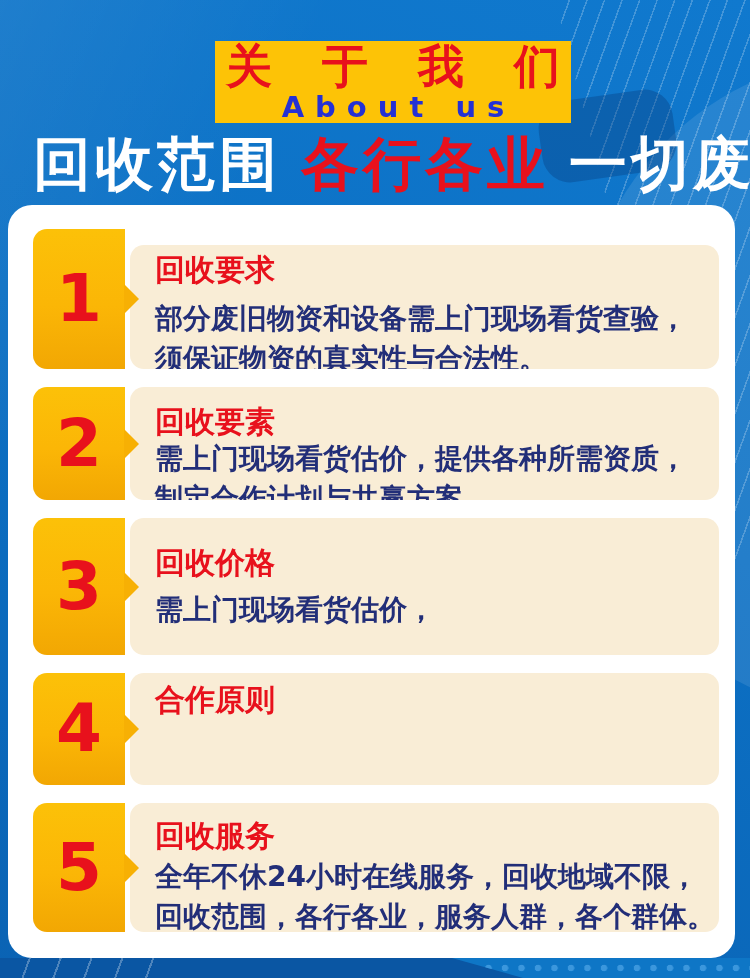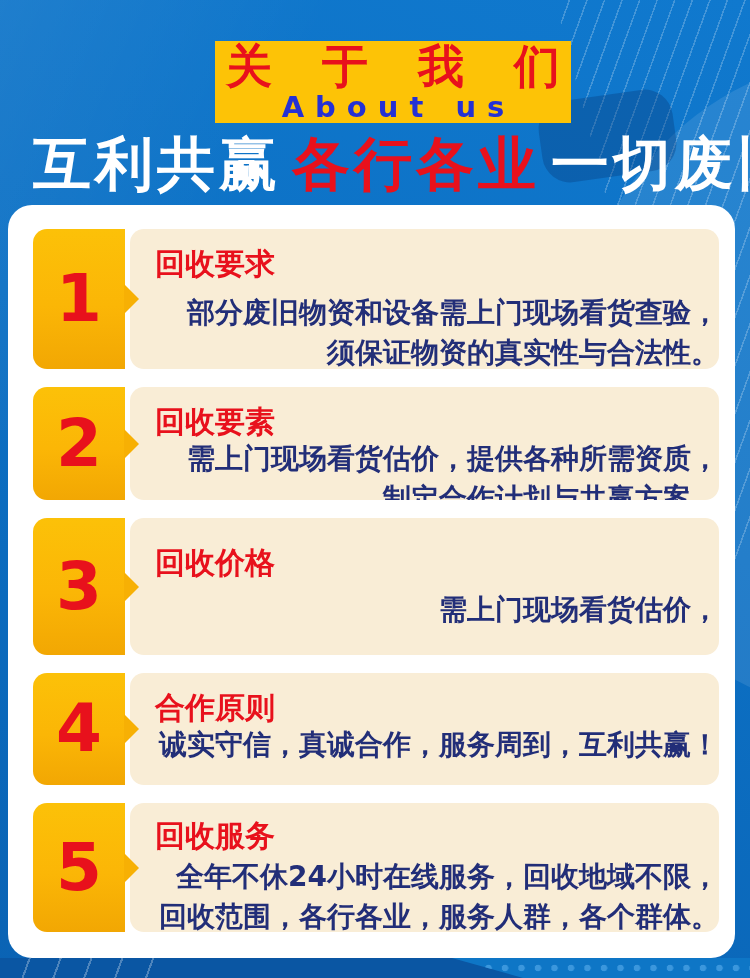--- a/index.html
+++ b/index.html
@@ -26,41 +26,41 @@
   
   .header-box{position:absolute;z-index:2;left:215px;top:41px;width:356px;height:82px;
     background:var(--header-yellow);display:flex;flex-direction:column;align-items:center;justify-content:center;}
   .header-cn{font-size:46px;line-height:1.05;font-weight:bold;color:var(--red);
     letter-spacing:50px;margin-right:-50px;white-space:nowrap;}
   .header-en{font-size:29px;line-height:1;font-weight:bold;color:var(--blue-en-text);
     letter-spacing:11px;margin-right:-11px;margin-top:2px;white-space:nowrap;}
   
   .banner{position:absolute;z-index:2;left:33px;top:131px;white-space:nowrap;
     font-size:58px;line-height:66px;font-weight:bold;color:#ffffff;letter-spacing:4px;}
-  .banner .mid{color:var(--red);margin:0 11px;text-align:center;}
+  .banner .mid{color:var(--red);margin:0 20px;text-align:center;}
   
   .main-panel{position:absolute;z-index:2;left:8px;top:205px;width:727px;height:753px;
     background:var(--panel-white);border-radius:24px;box-sizing:border-box;
     padding:24px 16px 0 25px;display:flex;flex-direction:column;gap:18px;}
   .item{display:flex;align-items:stretch;}
   .num-tab{flex:none;width:92px;position:relative;border-radius:14px 0 0 14px;
     background:linear-gradient(180deg,#fcc108 0%,var(--gold) 55%,var(--gold-dark) 100%);
     display:flex;align-items:center;justify-content:center;}
   .num{font-size:66px;font-weight:bold;color:var(--red);line-height:1;}
   .tab-arrow{position:absolute;right:-14px;top:50%;transform:translateY(-50%);
     width:0;height:0;border-top:15px solid transparent;border-bottom:15px solid transparent;
     border-left:15px solid #f7b004;z-index:3;}
   .content{flex:1;margin-left:5px;background:var(--cream);border-radius:14px;
     box-sizing:border-box;padding-left:25px;overflow:hidden;}
   .heading{font-size:30px;line-height:34px;font-weight:bold;color:var(--red);white-space:nowrap;}
-  .line{font-size:28px;line-height:40px;font-weight:bold;color:var(--navy-text);white-space:nowrap;text-align:right;}
-  .item:nth-child(1){height:140px;} .item:nth-child(1) .content{padding-top:18px;} .item:nth-child(1) .heading{margin-bottom:12px;}
+  .line{font-size:28px;line-height:40px;font-weight:bold;color:var(--navy-text);white-space:nowrap;}
+  .item:nth-child(1){height:140px;} .item:nth-child(1) .content{padding-top:8px;margin-top:16px;} .item:nth-child(1) .heading{margin-bottom:12px;}
   .item:nth-child(2){height:113px;} .item:nth-child(2) .content{padding-top:18px;}
   .item:nth-child(3){height:137px;} .item:nth-child(3) .content{padding-top:28px;} .item:nth-child(3) .heading{margin-bottom:10px;}
-  .item:nth-child(4){height:112px;} .item:nth-child(4) .content{padding-top:18px;}
+  .item:nth-child(4){height:112px;} .item:nth-child(4) .content{padding-top:10px;}
   .item:nth-child(5){height:129px;} .item:nth-child(5) .content{padding-top:16px;} .item:nth-child(5) .heading{margin-bottom:4px;}
   
   .footer{position:absolute;z-index:1;left:0;bottom:0;width:750px;height:20px;
     background:var(--footer-dark);overflow:hidden;}
   .footer-light{position:absolute;left:450px;top:0;right:0;bottom:0;
     background:var(--footer-light);clip-path:polygon(2px 0,100% 0,100% 100%,73px 100%);}
   .footer-dots{position:absolute;left:14px;top:0;right:0;bottom:0;
     background-image:radial-gradient(circle at 8px 50%,var(--dot-blue) 3px,rgba(0,0,0,0) 3.6px);
     background-size:16.5px 20px;background-repeat:repeat-x;}
   .footer-lines{position:absolute;left:0;top:0;width:170px;height:100%;
@@ -75,21 +75,21 @@
   <div class="deco deco-lines-tr"></div>
   <div class="deco deco-arc"></div>
   <div class="deco deco-blob"></div>
 
   <div class="header-box">
     <div class="header-cn">关于我们</div>
     <div class="header-en">About us</div>
   </div>
 
   <div class="banner">
-    <span>互利共赢</span><span class="mid">各行各业</span><span>一切废旧</span>
+    <span>回收范围</span><span class="mid">各行各业</span><span>一切废旧</span>
   </div>
 
   <div class="main-panel">
 
     <div class="item">
       <div class="num-tab">
         <span class="num">1</span>
         <span class="tab-arrow"></span>
       </div>
       <div class="content">
@@ -122,21 +122,20 @@
       </div>
     </div>
 
     <div class="item">
       <div class="num-tab">
         <span class="num">4</span>
         <span class="tab-arrow"></span>
       </div>
       <div class="content">
         <div class="heading">合作原则</div>
-        <div class="line">诚实守信，真诚合作，服务周到，互利共赢！</div>
       </div>
     </div>
 
     <div class="item">
       <div class="num-tab">
         <span class="num">5</span>
         <span class="tab-arrow"></span>
       </div>
       <div class="content">
         <div class="heading">回收服务</div>

